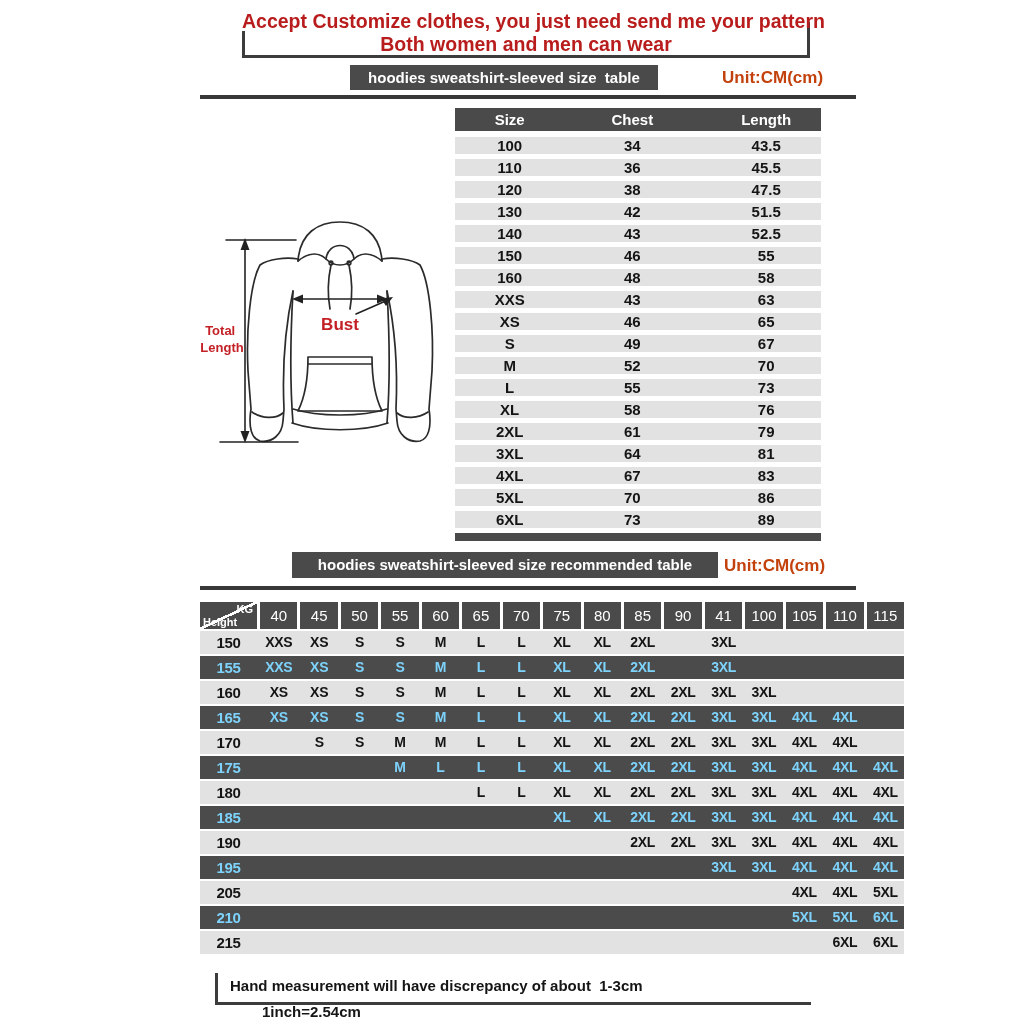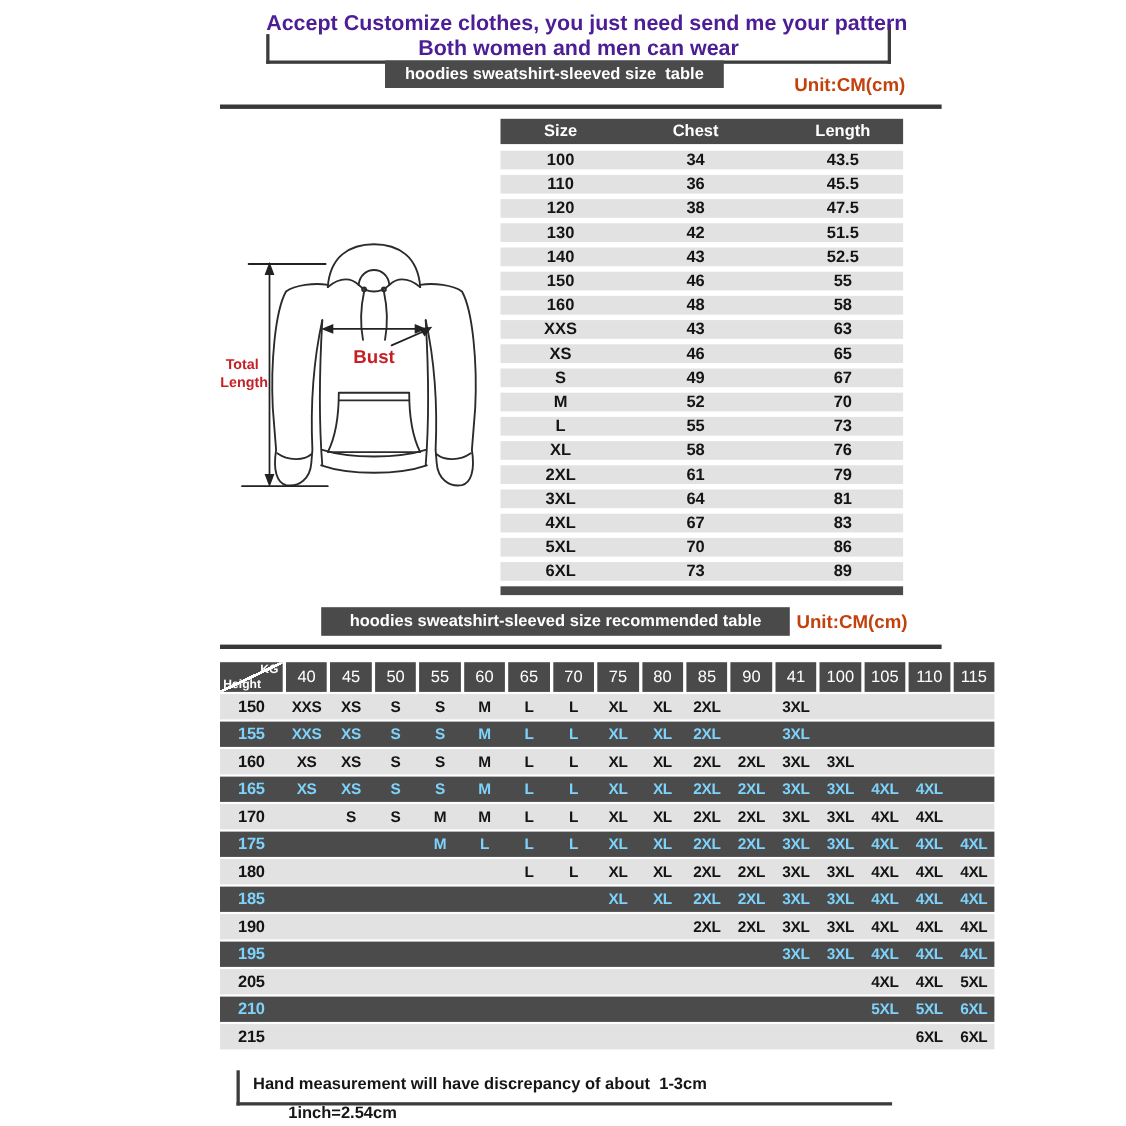--- a/index.html
+++ b/index.html
@@ -7,27 +7,27 @@
     width:1024px;height:1024px;position:relative;background:#ffffff;
     font-family:"Liberation Sans",sans-serif;color:#151515;overflow:hidden;
   }
   .abs{position:absolute;}
 
   
   .top-note{left:242px;top:4px;width:568px;height:54px;}
   .top-note .bracket-bottom{position:absolute;left:0;right:0;bottom:0;height:3px;background:#3c3c3c;}
   .top-note .bracket-left{position:absolute;left:0;bottom:0;width:3px;height:27px;background:#3c3c3c;}
   .top-note .bracket-right{position:absolute;right:0;bottom:0;width:3px;height:36px;background:#3c3c3c;}
-  .top-line{position:absolute;width:100%;text-align:center;font-size:19.5px;font-weight:bold;white-space:nowrap;color:#4c1d95;}
+  .top-line{position:absolute;width:100%;text-align:center;font-size:19.5px;font-weight:bold;white-space:nowrap;color:#b91c1c;}
   .top-line.l1{top:6px;}
   .top-line.l2{top:29px;}
 
   
   .title-bar{background:#4a4a4a;color:#fff;font-weight:bold;text-align:center;white-space:pre;}
-  .bar1{left:350px;top:55px;width:308px;height:25px;font-size:15px;line-height:25px;}
+  .bar1{left:350px;top:65px;width:308px;height:25px;font-size:15px;line-height:25px;}
   .bar2{left:292px;top:552px;width:426px;height:26px;font-size:15px;line-height:26px;}
   .unit{font-size:17px;font-weight:bold;color:#c2410c;}
   .unit1{left:722px;top:68px;}
   .unit2{left:724px;top:556px;}
   .rule{background:#383838;height:4px;}
   .rule1{left:200px;top:95px;width:656px;}
   .rule2{left:200px;top:586px;width:656px;}
 
   
   .size-table{left:455px;top:108px;width:366px;}

